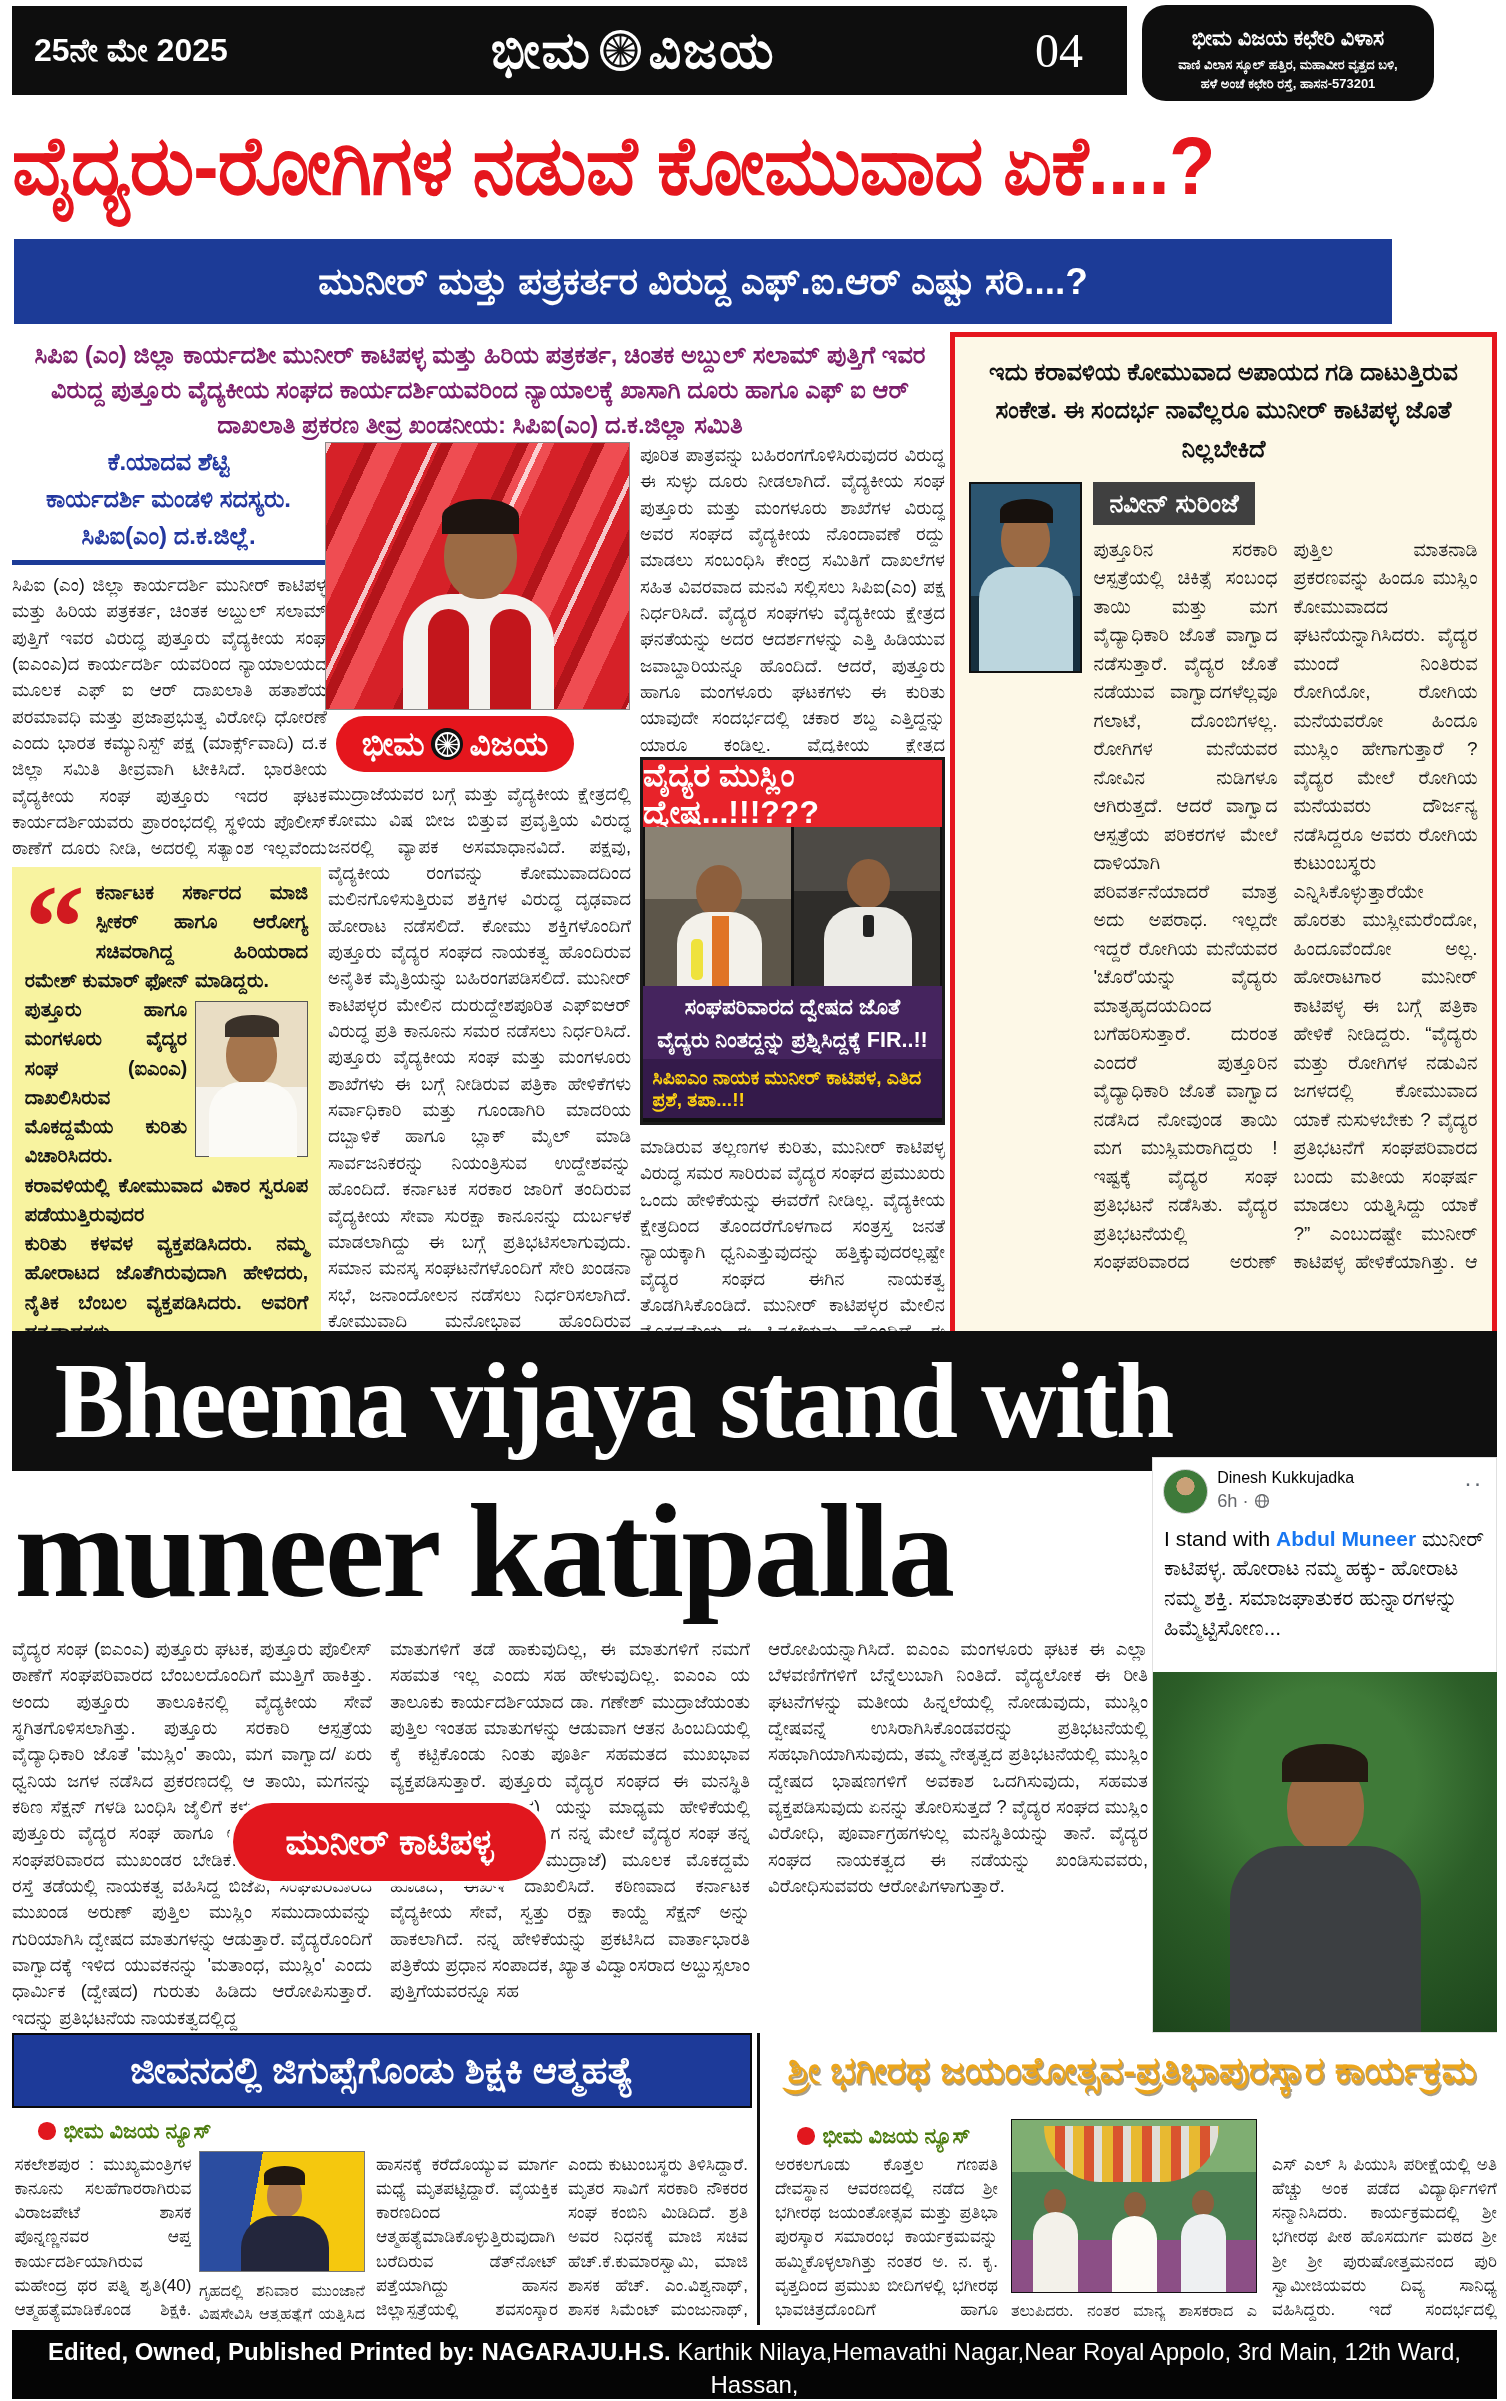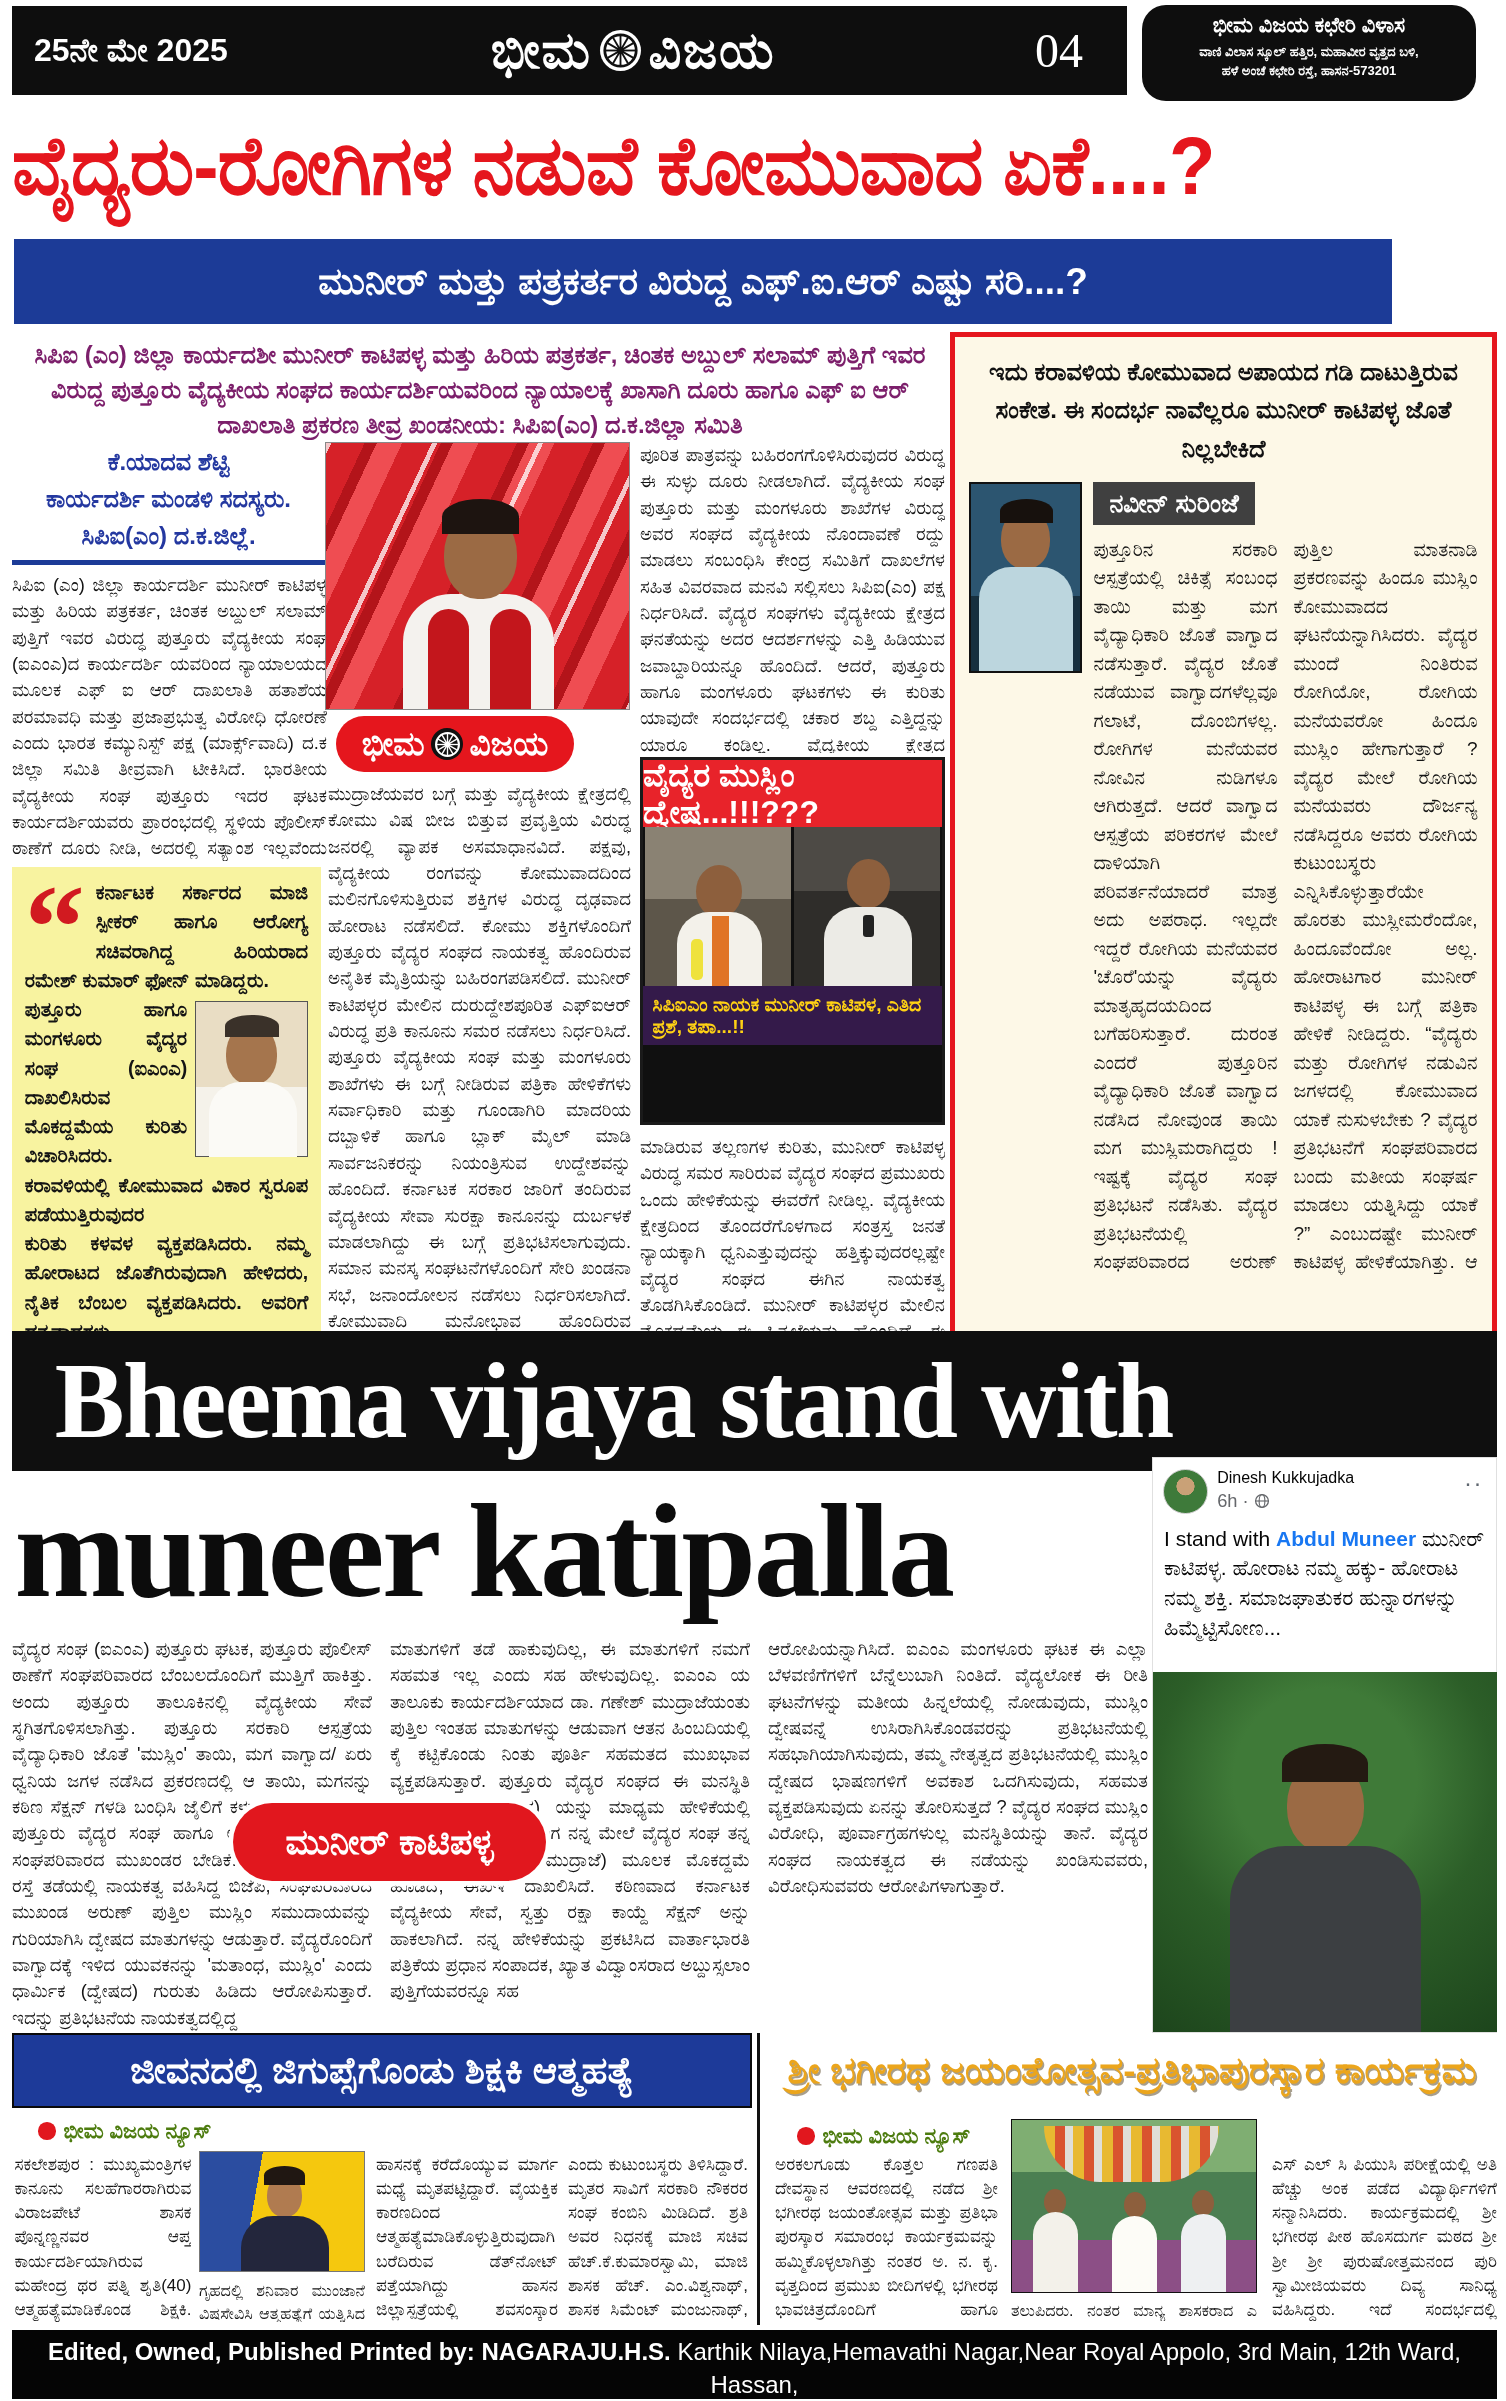--- a/index.html
+++ b/index.html
@@ -16,22 +16,22 @@
   
   .masthead { left:12px; top:6.4px; width:1115px; height:89px; background:#0e0e0e; color:#fff;
     display:flex; align-items:center; }
   .m-date { font-size:32px; font-weight:bold; padding-left:22px; width:263px; }
   .m-logo { flex:1; text-align:center; font-size:51px; font-weight:bold; letter-spacing:1.6px;
     display:flex; align-items:center; justify-content:center; gap:8px; }
   .m-num  { width:136px; text-align:center; font-size:48px; font-family:"Liberation Serif",serif; }
   .wheel { display:inline-flex; width:41px; height:41px; border-radius:50%; background:#fff;
     align-items:center; justify-content:center; }
   .wheel svg { width:37px; height:37px; }
-  .office-box { left:1142px; top:4.8px; width:334px; height:96px; background:#0e0e0e; color:#fff;
-    border-radius:24px; text-align:center; padding-top:8px; }
+  .office-box { left:1142px; top:4.8px; width:292px; height:96px; background:#0e0e0e; color:#fff;
+    border-radius:24px; text-align:center; padding-top:21px; }
   .office-box .t { font-size:21px; font-weight:bold; margin-bottom:4.8px; }
   .office-box .l { font-size:13px; line-height:1.5; font-weight:bold; }
 
   
   .main-headline { left:12px; top:118px; width:1371px; height:112px; color:#e5161d;
     font-size:76px; font-weight:800; letter-spacing:-0.8px; white-space:nowrap; transform-origin:left top; transform:scaleY(1.08); }
   .subhead { left:14px; top:239px; width:1378px; height:85px; background:#1c3b97; color:#fff;
     display:flex; align-items:center; justify-content:center; font-size:37px; font-weight:bold; }
   .standfirst { left:17.5px; top:338px; width:925px; height:102px; color:#7c1f6b; font-weight:bold;
     font-size:24px; line-height:1.45; text-align:center; overflow:hidden; }
@@ -233,20 +233,24 @@
         <div class="p-torso" style="left:32px; top:85px; width:85px; height:75px; background:#f3f1ea; position:absolute;"></div>
         <div style="position:absolute; left:67px; top:89px; width:17.5px; height:70px; background:#e07426;"></div>
         <div style="position:absolute; left:46px; top:112px; width:12.8px; height:41px; background:#efe23c; border-radius:4.8px;"></div>
       </div>
       <div class="vb-shot" style="background:linear-gradient(180deg,#4d4a45 0 40%,#2f2d2a 40% 100%);">
         <div class="p-head" style="left:53px; top:32px; width:43px; height:49px; background:#8d5f3d; position:absolute; border-radius:50%;"></div>
         <div class="p-torso" style="left:30px; top:80px; width:88px; height:80px; background:#ecebe6; position:absolute;"></div>
         <div style="position:absolute; left:69px; top:88px; width:11px; height:22px; background:#222; border-radius:3.2px;"></div>
       </div>
     </div>
+    <div class="vb-purple">
+      <div>ಸಂಘಪರಿವಾರದ ದ್ವೇಷದ ಜೊತೆ</div>
+      <div>ವೈದ್ಯರು ನಿಂತದ್ದನ್ನು ಪ್ರಶ್ನಿಸಿದ್ದಕ್ಕೆ FIR..!!</div>
+    </div>
     <div class="vb-ticker">ಸಿಪಿಐಎಂ ನಾಯಕ ಮುನೀರ್ ಕಾಟಿಪಳ, ಎತಿದ ಪ್ರಶೆ, ತಪಾ...!!</div>
   </div>
 
   <div class="abs col-bv body-text">ಮಾಡಿರುವ ತಲ್ಲಣಗಳ ಕುರಿತು, ಮುನೀರ್ ಕಾಟಿಪಳ್ಳ ವಿರುದ್ಧ ಸಮರ ಸಾರಿರುವ ವೈದ್ಯರ ಸಂಘದ ಪ್ರಮುಖರು ಒಂದು ಹೇಳಿಕೆಯನ್ನು ಈವರೆಗೆ ನೀಡಿಲ್ಲ. ವೈದ್ಯಕೀಯ ಕ್ಷೇತ್ರದಿಂದ ತೊಂದರೆಗೊಳಗಾದ ಸಂತ್ರಸ್ತ ಜನತೆ ನ್ಯಾಯಕ್ಕಾಗಿ ಧ್ವನಿಎತ್ತುವುದನ್ನು ಹತ್ತಿಕ್ಕುವುದರಲ್ಲಷ್ಟೇ ವೈದ್ಯರ ಸಂಘದ ಈಗಿನ ನಾಯಕತ್ವ ತೊಡಗಿಸಿಕೊಂಡಿದೆ. ಮುನೀರ್ ಕಾಟಿಪಳ್ಳರ ಮೇಲಿನ ಮೊಕದ್ದಮೆಯ ಈ ಹಿನ್ನಲೆಯನ್ನು ಹೊಂದಿದೆ. ಈ ಎಲ್ಲಾ ಆಯಾಮಗಳನ್ನು ಒಳಗೊಂಡು ಪಕ್ಷವು ವೈದ್ಯರ ಸಂಘದ ದಬ್ಬಾಳಿಕೆ, ಸುಳ್ಳು ಮೊಕದ್ದಮೆಯ ವಿರುದ್ಧ ಬಲವಾದ ಹೋರಾಟ ನಡೆಸಲಿದೆ ಎಂದು ಸಿಪಿಐ(ಎಂ) ದ.ಕ.ಜಿಲ್ಲಾ ಸಮಿತಿ ಪ್ರಕಟಣೆಯಲ್ಲಿ ತಿಳಿಸಿದೆ.</div>
 
   <div class="abs quote-box">
     <span class="q-mark serif">“</span>
     <div class="q-text">ಕರ್ನಾಟಕ ಸರ್ಕಾರದ ಮಾಜಿ ಸ್ಪೀಕರ್ ಹಾಗೂ ಆರೋಗ್ಯ ಸಚಿವರಾಗಿದ್ದ ಹಿರಿಯರಾದ ರಮೇಶ್ ಕುಮಾರ್ ಫೋನ್ ಮಾಡಿದ್ದರು.</div>
     <div class="q-photo">
       <div class="p-head" style="left:30px; top:21px; width:51px; height:62px; background:#a5754d;"></div>

